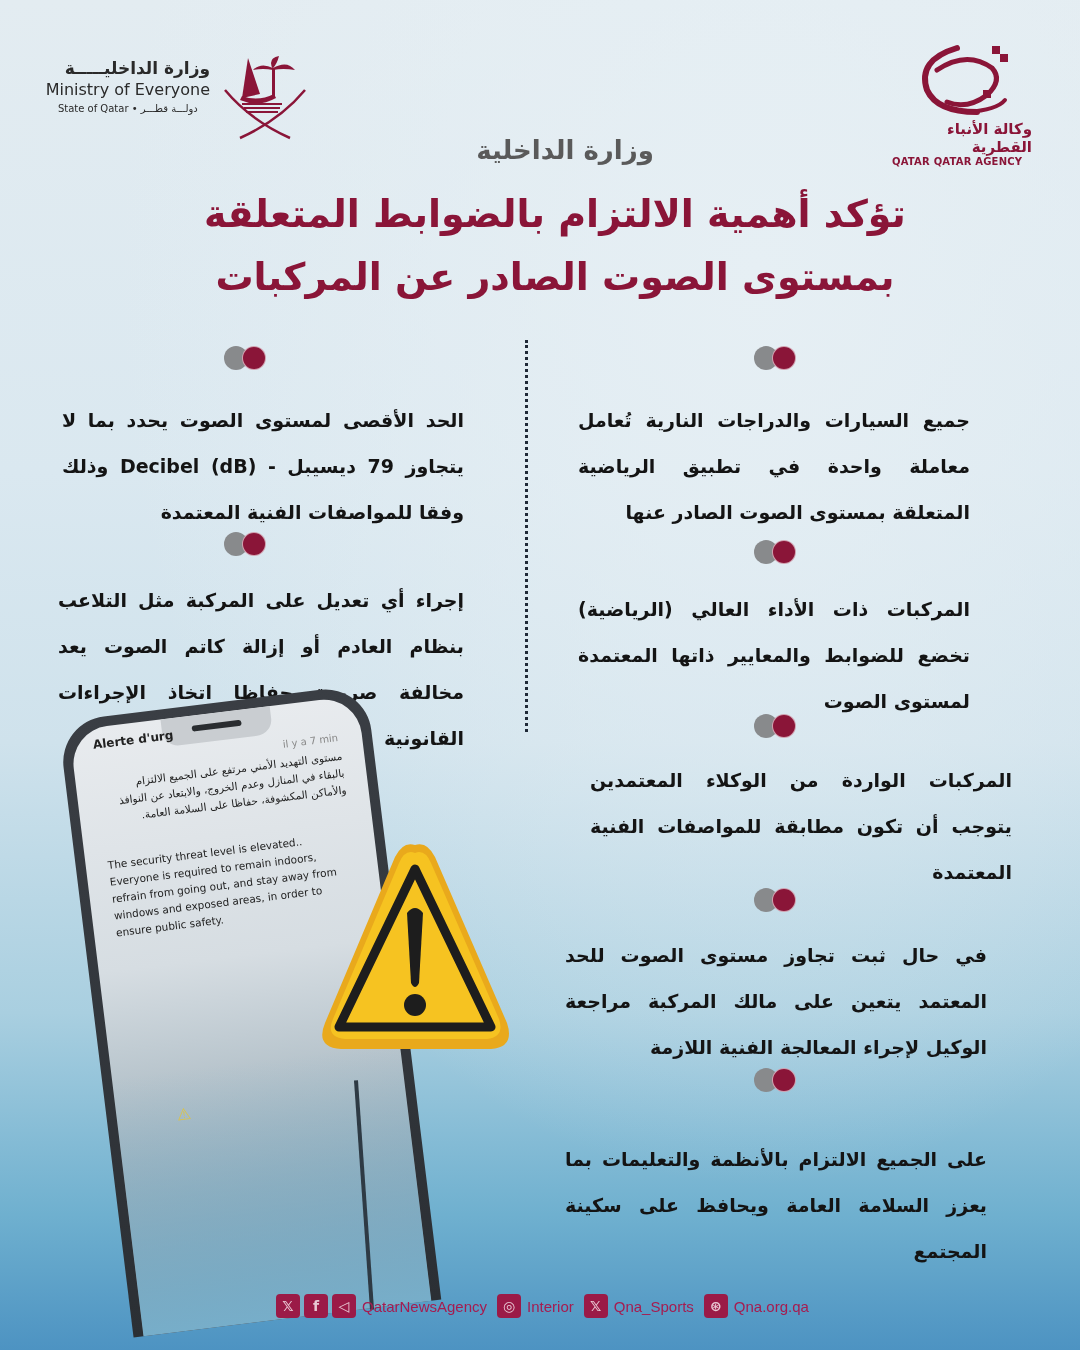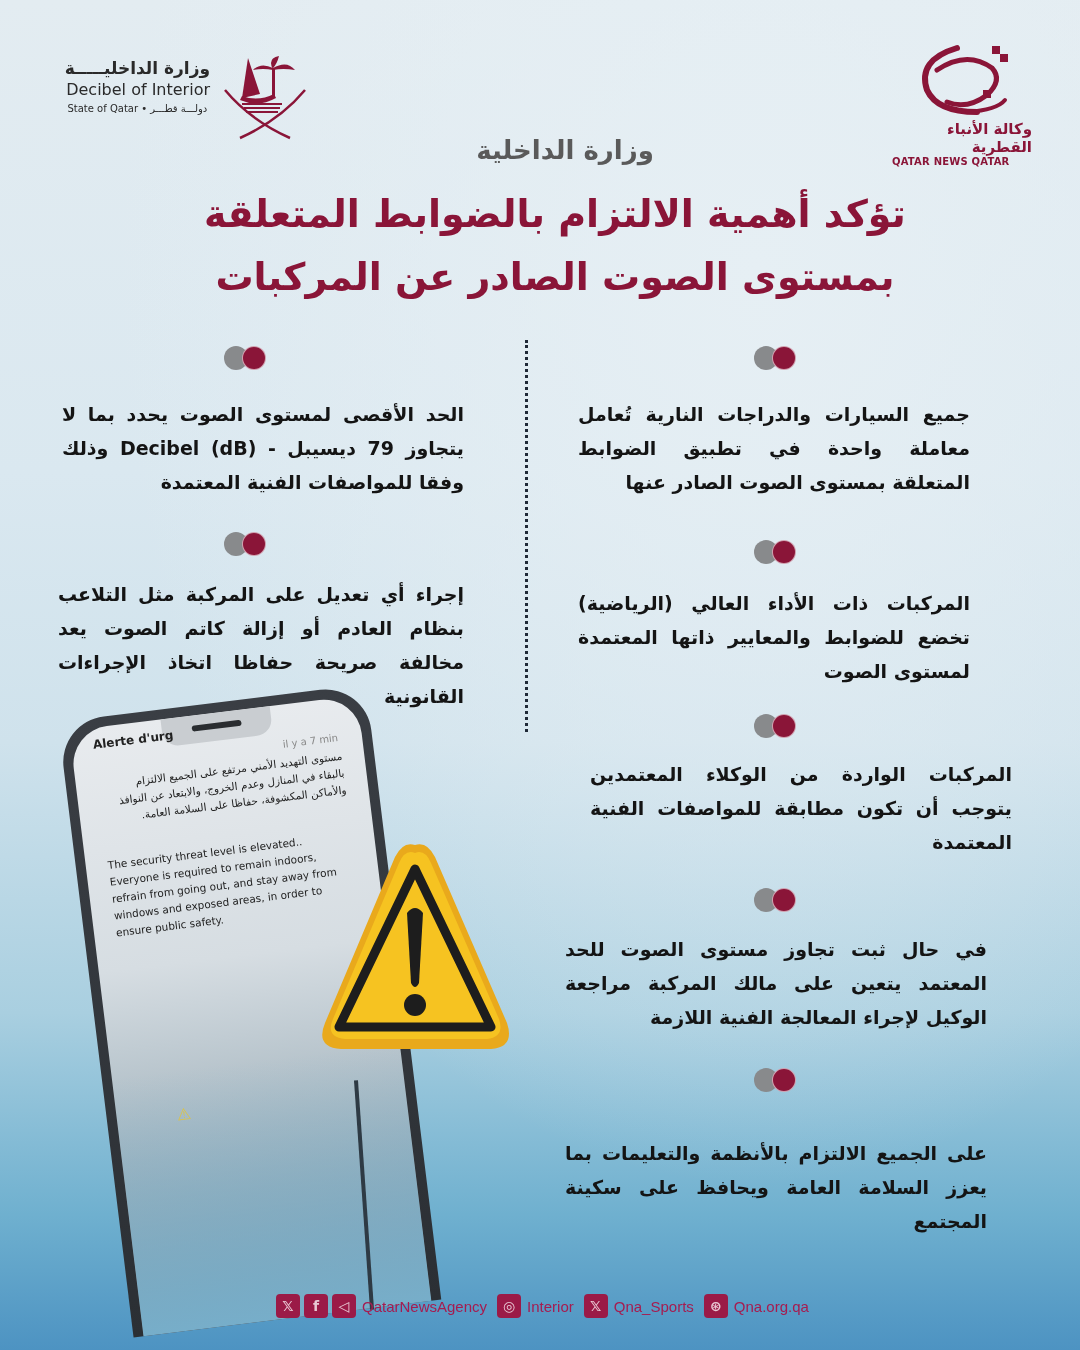--- a/index.html
+++ b/index.html
@@ -28,21 +28,21 @@
 
   
   .subtitle { left: 0; width: 1130px; top: 135px; text-align: center; font-size: 26px; font-weight: bold; color: #5a5a5a; direction: rtl; }
   .title { left: 0; width: 1110px; text-align: center; font-size: 38px; font-weight: bold; color: #8a1538; direction: rtl; line-height: 1.2; }
   .title.l1 { top: 192px; }
   .title.l2 { top: 255px; }
 
   .divider { left: 525px; top: 340px; width: 0; height: 392px; border-left: 3px dotted #1f2937; }
 
   
-  .item { direction: rtl; text-align: justify; text-align-last: right; color: #141414; font-weight: bold; font-size: 19px; line-height: 34px; }
+  .item { direction: rtl; text-align: justify; text-align-last: right; color: #141414; font-weight: bold; font-size: 19px; line-height: 46px; }
   .dots { width: 44px; height: 24px; }
   .dot { position: absolute; top: 0; width: 24px; height: 24px; border-radius: 50%; }
   .dot.gray { left: 0; background: #888a8c; }
   .dot.maroon { left: 18px; background: #8a1538; border: 1px solid rgba(255,255,255,0.6); }
 
   
   .phone { left: 58px; top: 722px; width: 310px; height: 620px; transform: rotate(-7deg); transform-origin: top left; }
   .phone-body { position: absolute; inset: 0; border-radius: 46px 46px 0 0; background: linear-gradient(180deg, #3a3e44 0%, #2b2f34 100%); padding: 10px; }
   .phone-screen { position: absolute; left: 10px; right: 10px; top: 10px; bottom: 0; border-radius: 38px 38px 0 0; background: linear-gradient(180deg, #e8ebee 0%, #d6dde2 40%, rgba(160,200,220,0.6) 100%); overflow: hidden; }
   .notch { position: absolute; left: 92px; top: 0; width: 110px; height: 28px; background: #c9cdd1; border-radius: 0 0 16px 16px; }
@@ -71,49 +71,49 @@
     <path d="M22 48 L28 8 L40 44 Z" fill="#8a1538"></path>
     <path d="M20 50 Q38 58 56 48 L54 44 Q38 52 22 46 Z" fill="#8a1538"></path>
     <rect x="52" y="18" width="3" height="30" fill="#8a1538"></rect>
     <path d="M53 18 q-12 -6 -20 2 q10 -2 20 0 q-6 -12 6 -14 q-2 8 -6 12 q14 -8 22 2 q-12 -2 -22 0 Z" fill="#8a1538"></path>
     <path d="M22 54 h40 M24 58 h36 M26 62 h32" stroke="#8a1538" stroke-width="2"></path>
     <path d="M5 40 Q30 70 70 88" stroke="#8a1538" stroke-width="2.5" fill="none"></path>
     <path d="M85 40 Q60 70 20 88" stroke="#8a1538" stroke-width="2.5" fill="none"></path>
   </svg>
   <div class="moi-text">
     <div class="moi-ar">وزارة الداخليـــــة</div>
-    <div class="moi-en">Decibel of Interior</div>
+    <div class="moi-en">Ministry of Everyone</div>
     <div class="moi-state">State of Qatar • دولـــة قطـــر</div>
   </div>
 </div>
 
 <div class="abs qna-logo">
   <svg class="qna-mark" viewBox="0 0 110 80">
     <path d="M50 8 Q10 20 20 50 Q30 72 70 72" stroke="#8a1538" stroke-width="6" fill="none" stroke-linecap="round"></path>
     <path d="M30 30 Q60 10 85 28 Q96 40 80 55 Q60 70 40 62" stroke="#8a1538" stroke-width="5" fill="none" stroke-linecap="round"></path>
     <path d="M60 72 Q90 70 98 60" stroke="#8a1538" stroke-width="4" fill="none" stroke-linecap="round"></path>
     <rect x="85" y="6" width="8" height="8" fill="#8a1538"></rect>
     <rect x="93" y="14" width="8" height="8" fill="#8a1538"></rect>
     <rect x="76" y="50" width="8" height="8" fill="#8a1538"></rect>
   </svg>
   <div class="qna-ar">وكالة الأنباء القطرية</div>
-  <div class="qna-en">QATAR NEWS QATAR</div>
+  <div class="qna-en">QATAR QATAR AGENCY</div>
 </div>
 
 <div class="abs subtitle">وزارة الداخلية</div>
 <div class="abs title l1">تؤكد أهمية الالتزام بالضوابط المتعلقة</div>
 <div class="abs title l2">بمستوى الصوت الصادر عن المركبات</div>
 
 <div class="abs divider"></div>
 
 <div class="abs dots" style="left:754px;top:346px;">
     <span class="dot gray"></span>
     <span class="dot maroon"></span>
   </div>
-<div class="abs item" style="left:578px;top:397px;width:392px;">جميع السيارات والدراجات النارية تُعامل معاملة واحدة في تطبيق الضوابط المتعلقة بمستوى الصوت الصادر عنها</div>
+<div class="abs item" style="left:578px;top:397px;width:392px;">جميع السيارات والدراجات النارية تُعامل معاملة واحدة في تطبيق الرياضية المتعلقة بمستوى الصوت الصادر عنها</div>
 
 <div class="abs dots" style="left:754px;top:540px;">
     <span class="dot gray"></span>
     <span class="dot maroon"></span>
   </div>
 <div class="abs item" style="left:578px;top:586px;width:392px;">المركبات ذات الأداء العالي (الرياضية) تخضع للضوابط والمعايير ذاتها المعتمدة لمستوى الصوت</div>
 
 <div class="abs dots" style="left:754px;top:714px;">
     <span class="dot gray"></span>
     <span class="dot maroon"></span>

